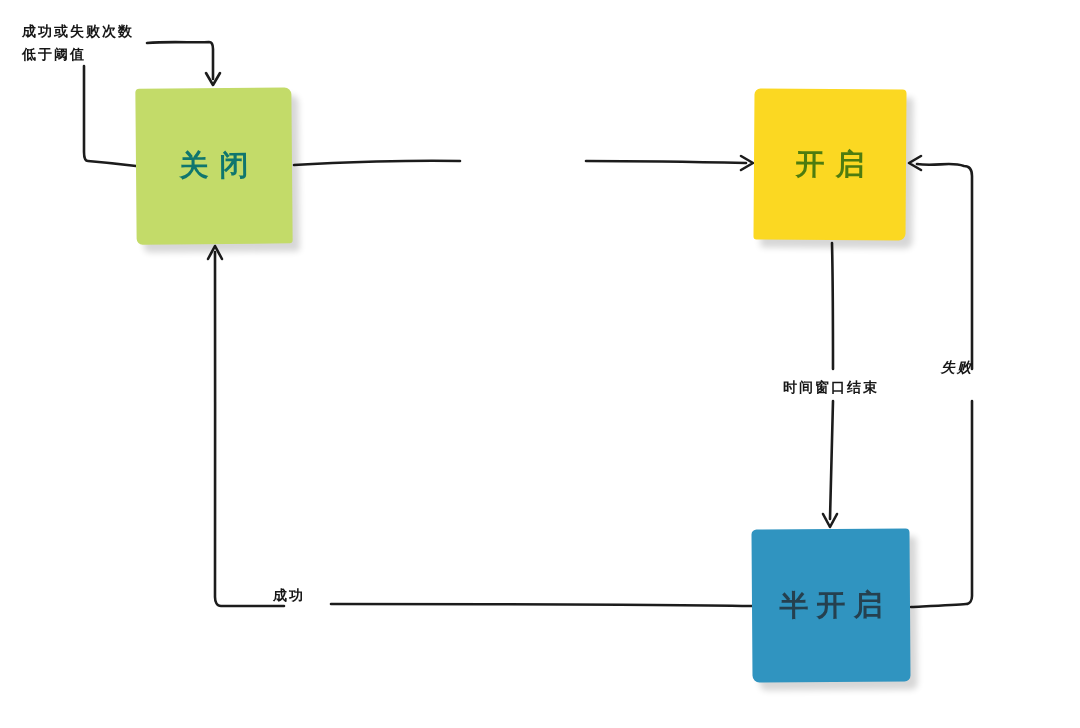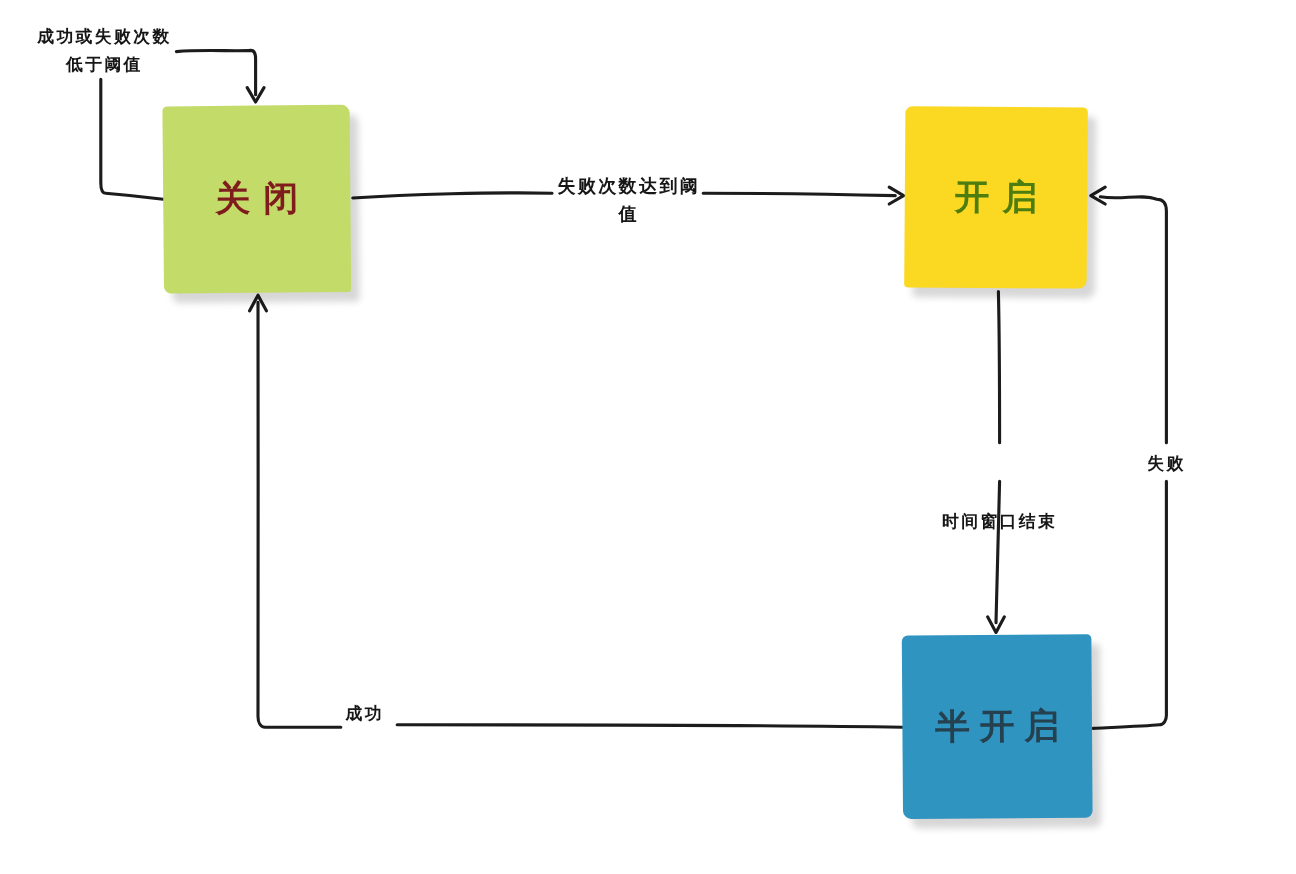--- a/index.html
+++ b/index.html
@@ -24,21 +24,21 @@
   .state-box {
     position: absolute;
     display: flex;
     align-items: center;
     justify-content: center;
     box-shadow: 7px 8px 6px rgba(0,0,0,0.16);
   }
   .state-label {
     font-size: 29px;
     font-weight: bold;
-    color: #7f1d1d;
+    color: #0f766e;
     letter-spacing: 0.38em;
     text-indent: 0.38em;
     white-space: nowrap;
   }
   .box-closed {
     left: 136px; top: 88px;
     width: 156px; height: 156px;
     background: #c3db69;
     border-radius: 4px 7px 3px 6px;
     transform: rotate(-0.5deg);
@@ -57,30 +57,29 @@
     border-radius: 5px 4px 6px 7px;
     transform: rotate(-0.4deg);
   }
   .box-open .state-label { color: #4d7c0f; }
   .box-half-open .state-label { color: #25404f; letter-spacing: 0.28em; text-indent: 0.28em; }
   .edge-label {
     position: absolute;
     font-size: 14px;
     font-weight: bold;
     color: #161616;
-    text-align: center;
     letter-spacing: 2px;
     line-height: 23px;
     white-space: nowrap;
   }
   .edge-label .lbl-line { display: block; }
   .lbl-loop   { left: 22px;  top: 20px;  width: 130px; }
   .lbl-mid    { left: 456px; top: 144px; width: 136px; font-size: 15px; }
-  .lbl-timer  { left: 783px; top: 376px; width: 100px; margin-top: 48px; }
-  .lbl-fail   { left: 941px; top: 376px; width: 62px; }
+  .lbl-timer  { left: 783px; top: 376px; width: 100px; }
+  .lbl-fail   { left: 941px; top: 356px; width: 62px; font-style: italic; }
   .lbl-succ   { left: 273px; top: 584px; width: 62px; }
   path.hand {
     fill: none;
     stroke: #1c1c1c;
     stroke-width: 2.6;
     stroke-linecap: round;
     stroke-linejoin: round;
   }
 </style>
 </head>
@@ -122,24 +121,20 @@
 
   <div class="state-box box-half-open">
     <span class="state-label">半开启</span>
   </div>
 
   <div class="edge-label lbl-loop">
     <span class="lbl-line">成功或失败次数</span>
     <span class="lbl-line">低于阈值</span>
   </div>
 
-  <div class="edge-label lbl-mid">
-    <span class="lbl-line">失败次数达到阈</span>
-    <span class="lbl-line">值</span>
-  </div>
 
   <div class="edge-label lbl-timer">时间窗口结束</div>
 
   <div class="edge-label lbl-fail">失败</div>
 
   <div class="edge-label lbl-succ">成功</div>
 
 </div>
 
 </body></html>

